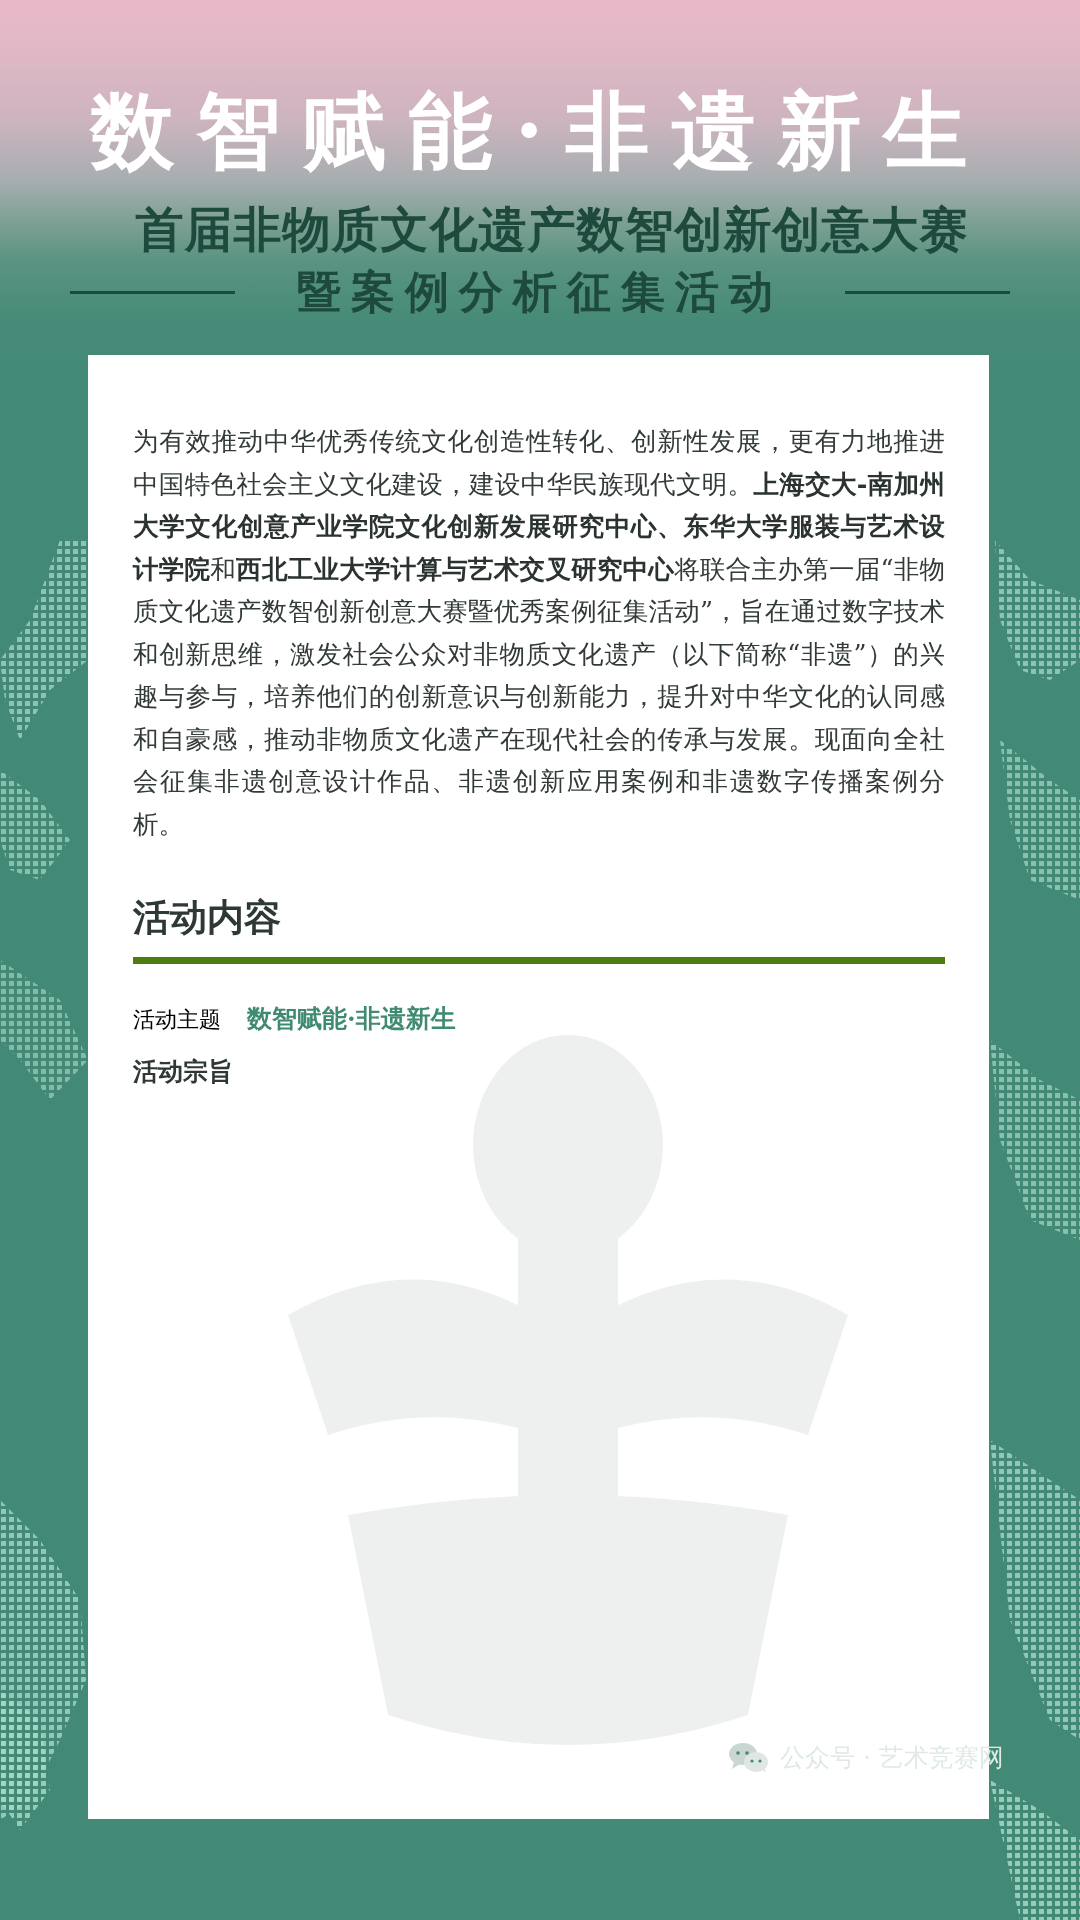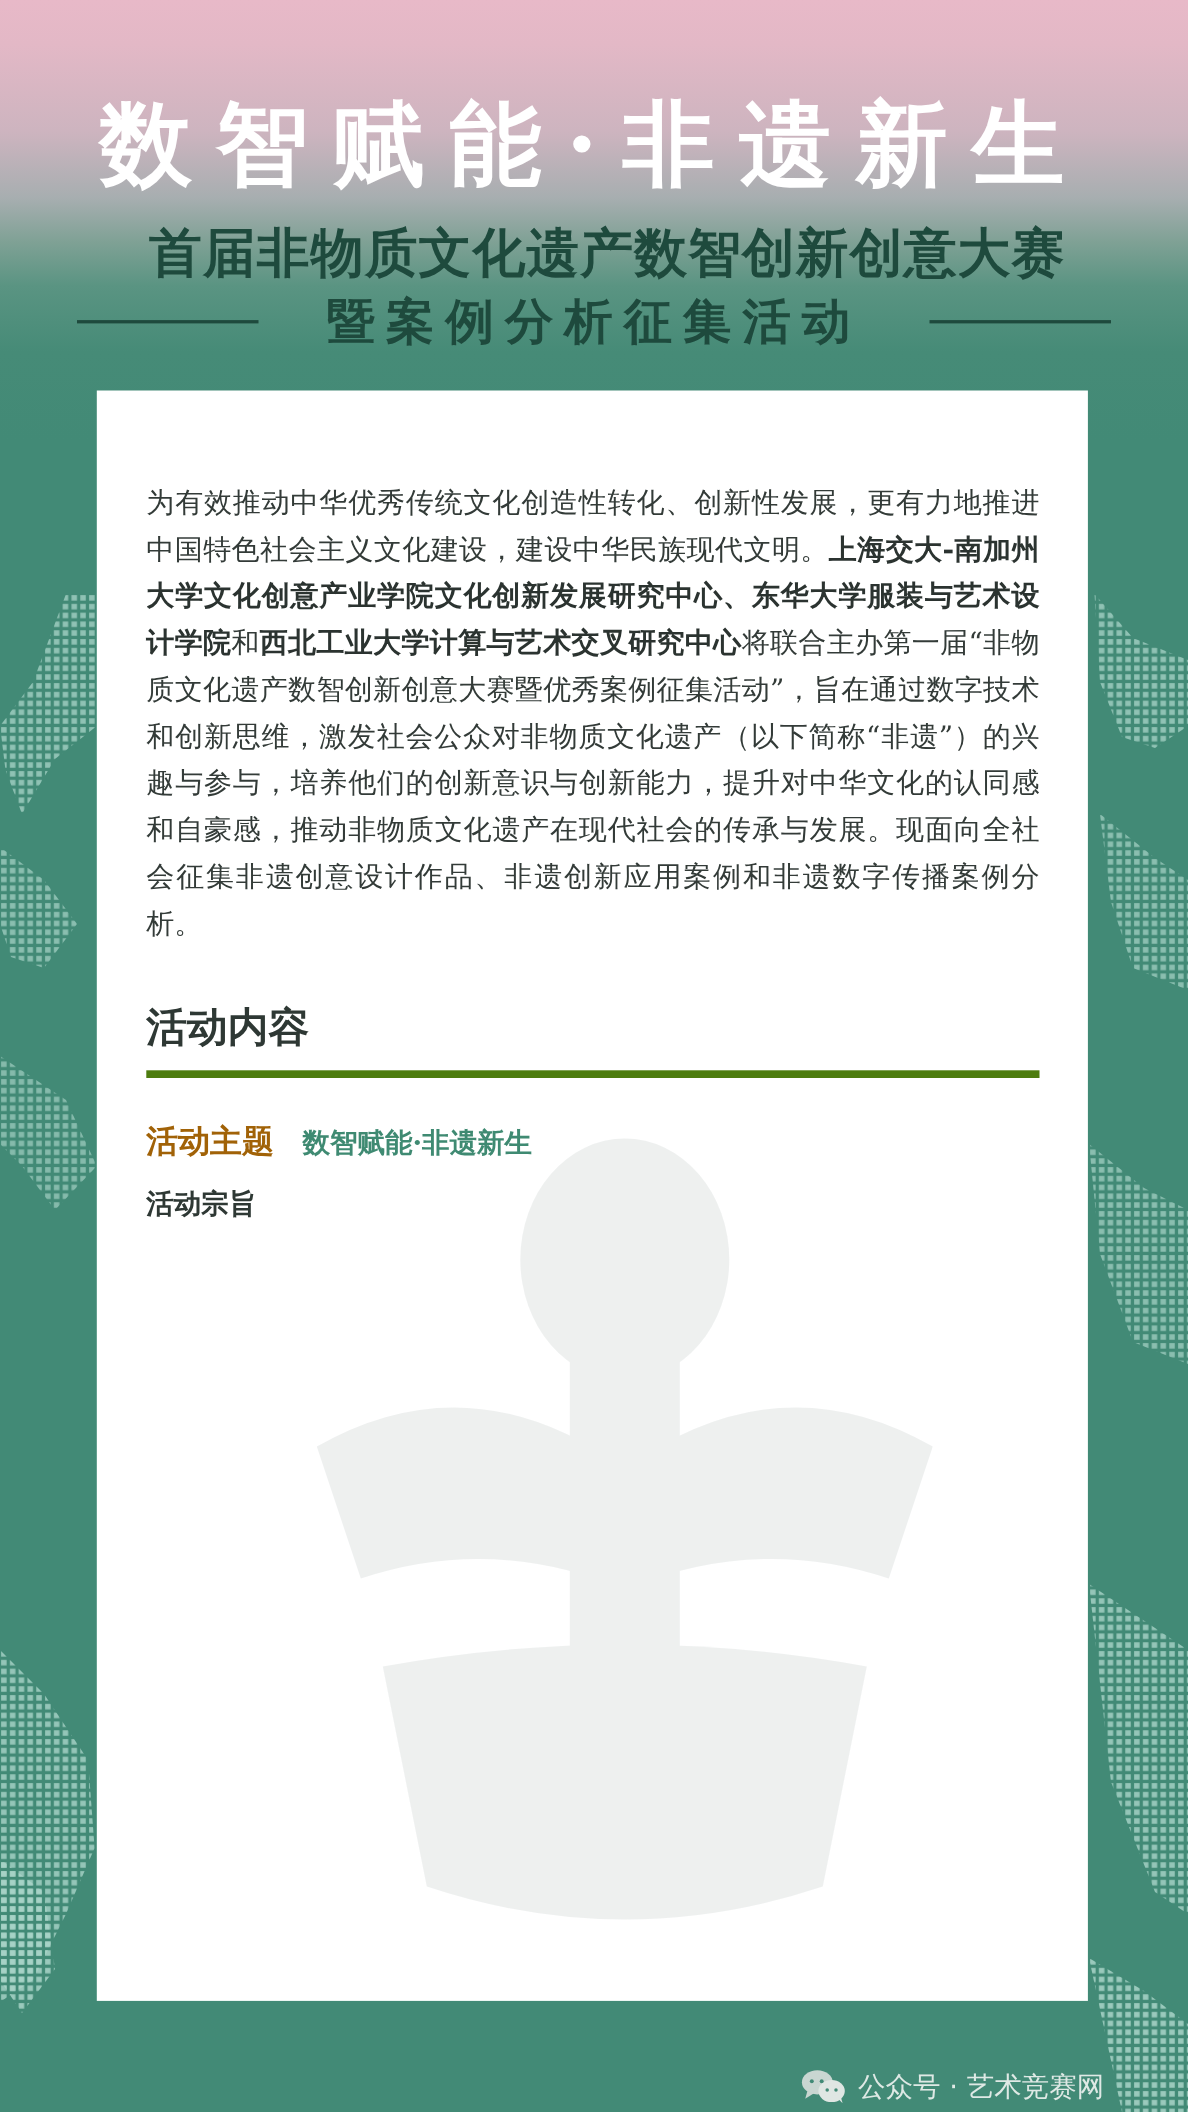--- a/index.html
+++ b/index.html
@@ -27,37 +27,37 @@
     display:flex; align-items:center; justify-content:space-between;
   }
   .dash-line { height:3px; background:#1e4a3d; width:165px; }
   .title-sub2 { color:#1e4a3d; font-size:44px; font-weight:bold; letter-spacing:10px; }
 
   .card {
     position:absolute; left:88px; top:355px; width:901px; height:1464px;
     background:#ffffff; overflow:hidden;
   }
   .watermark { position:absolute; left:200px; top:660px; opacity:0.07; }
-  .content { position:absolute; left:45px; top:81px; width:812px; color:#333b38; }
+  .content { position:absolute; left:45px; top:65px; width:812px; color:#333b38; }
   .para {
     font-size:25.5px; line-height:42.5px; text-align:justify;
     font-family:"DejaVu Serif","Liberation Serif",serif;
   }
   .para b { font-weight:bold; color:#2b3330; }
   .section-title {
     margin-top:48px; font-size:37px; font-weight:bold; color:#2e3834;
     padding-bottom:14px; border-bottom:7px solid #4d7c0f;
   }
   .theme-row { margin-top:38px; display:flex; align-items:baseline; }
-  .sub-title { font-size:29px; font-weight:bold; color:#a16207; }
+  .sub-title { font-size:22px; font-weight:normal; color:#000000; }
   .theme-value { margin-left:26px; font-size:25px; font-weight:bold; color:#3f8a72; }
   .block-title { margin-top:20px; font-size:25px; font-weight:bold; color:#2e3834; margin-bottom:6px; }
 
   .footer {
-    position:absolute; left:728px; top:1880px; display:flex; align-items:center;
+    position:absolute; left:728px; top:1741px; display:flex; align-items:center;
     color:#dfe9e5; font-size:25px; font-family:"DejaVu Sans","Liberation Sans",sans-serif;
   }
   .footer .icon { width:42px; height:32px; margin-right:10px; position:relative; }
 </style>
 </head>
 <body>
 
 <div class="dots" style="left:0;top:540px;">
   <svg width="90" height="1300" viewBox="0 0 90 1300">
     <defs>

